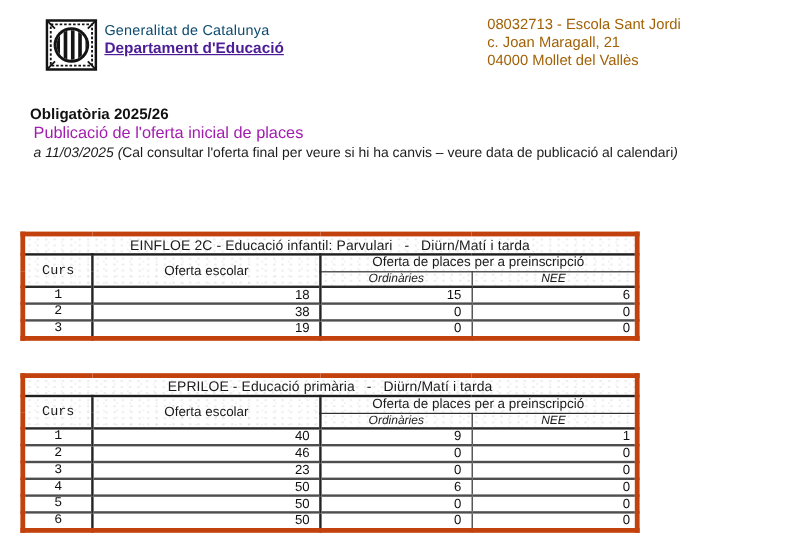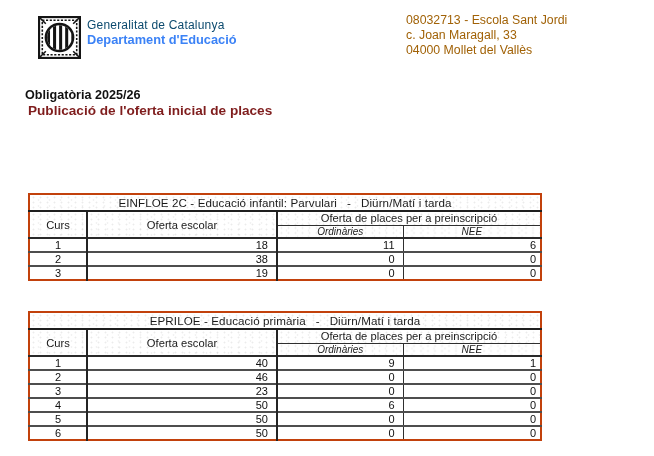--- a/index.html
+++ b/index.html
@@ -10,51 +10,51 @@
     background:#ffffff;
     font-family:"Liberation Sans", sans-serif;
     color:#1a1a1a;
     overflow:hidden;
   }
   
   .brand { position:absolute; left:38px; top:16px; display:flex; }
   .seal { width:43px; height:43px; flex:0 0 auto; }
   .brand-text { margin-left:6px; padding-top:3px; }
   .org-line1 { font-size:12px; letter-spacing:0.2px; color:#0c4a6e; line-height:13px; }
-  .org-line2 { font-size:12.8px; font-weight:bold; color:#3b82f6; line-height:15px; }
+  .org-line2 { font-size:12.8px; font-weight:bold; color:#4c1d95; line-height:15px;text-decoration:underline; }
   .school-block { position:absolute; left:406px; top:13px; font-size:12.3px; line-height:15px; color:#a16207; }
   
   .doc-title-1 { position:absolute; left:25px; top:88px;  font-size:12.6px; font-weight:bold; color:#111; }
-  .doc-title-2 { position:absolute; left:28px; top:103px; font-size:13.6px; font-weight:bold; color:#7f1d1d; }
+  .doc-title-2 { position:absolute; left:28px; top:103px; font-size:13.6px; font-weight:normal; color:#a21caf; }
   .doc-note    { position:absolute; left:28px; top:121px; font-size:11.6px; color:#1c1c1c; white-space:pre; }
   .doc-note .it { font-style:italic; }
   
   .offer-table {
-    position:absolute; left:28px; width:512px;
+    position:absolute; left:17px; width:512px;
     border-collapse:collapse; table-layout:fixed;
-    border:2px solid #c2410c;
+    border:4px solid #c2410c;
     font-size:11px;
   }
   .t1 { top:193px; }
   .t2 { top:311px; }
   .offer-table td, .offer-table th {
     border:1px solid #2f2f2f;
     overflow:hidden; white-space:pre;
     font-weight:normal;
   }
   .title-cell {
     height:17px; text-align:center; font-weight:bold; font-size:11.6px;
     border-bottom:2px solid #1f1f1f !important;
     letter-spacing:0.1px;
   }
   .hrowA th { height:14px; }
   .hrowB th { height:13px; }
   .h-bold { font-weight:bold; font-size:11.2px; text-align:center; }
   .h-italic { font-style:italic; font-size:10px; text-align:center; border-top:1px solid #444 !important; }
-  .c-curs   { border-right:2px solid #242424 !important; }
+  .c-curs   { border-right:2px solid #242424 !important;font-family:Liberation Mono, monospace; }
   .c-oferta { border-right:2px solid #242424 !important; }
   .offer-table tbody td { height:13px; border-top:2px solid #4e4e4e; font-size:11px; color:#101010; }
   .offer-table tbody tr:first-child td { border-top:2px solid #2a2a2a; }
   td.c-curs { text-align:center; }
   td.c-oferta, td.c-ord { text-align:right; padding-right:8px; }
   td.c-nee { text-align:right; padding-right:4px; }
   
   .speckle {
     background-image:
       radial-gradient(circle, rgba(110,110,110,0.14) 0.7px, transparent 1.2px),
@@ -87,26 +87,27 @@
       </g>
     </svg>
     <div class="brand-text">
       <div class="org-line1">Generalitat de Catalunya</div>
       <div class="org-line2">Departament d'Educació</div>
     </div>
   </div>
 
   <div class="school-block">
     <div>08032713 - Escola Sant Jordi</div>
-    <div>c. Joan Maragall, 33</div>
+    <div>c. Joan Maragall, 21</div>
     <div>04000 Mollet del Vallès</div>
   </div>
 
   <div class="doc-title-1">Obligatòria 2025/26</div>
   <div class="doc-title-2">Publicació de l'oferta inicial de places</div>
+  <div class="doc-note"><span class="it">a 11/03/2025 (</span><span>Cal consultar l'oferta final per veure si hi ha canvis – veure data de publicació al calendari</span><span class="it">)</span></div>
 
   <table class="offer-table t1">
     <colgroup>
         <col style="width:58px">
         <col style="width:190px">
         <col style="width:126px">
         <col style="width:138px">
       </colgroup>
     <thead>
       <tr>
@@ -119,21 +120,21 @@
       </tr>
       <tr class="hrowB">
         <th class="h-italic speckle">Ordinàries</th>
         <th class="h-italic speckle">NEE</th>
       </tr>
     </thead>
     <tbody>
         <tr>
           <td class="c-curs">1</td>
           <td class="c-oferta">18</td>
-          <td class="c-ord">11</td>
+          <td class="c-ord">15</td>
           <td class="c-nee">6</td>
         </tr>
         <tr>
           <td class="c-curs">2</td>
           <td class="c-oferta">38</td>
           <td class="c-ord">0</td>
           <td class="c-nee">0</td>
         </tr>
         <tr>
           <td class="c-curs">3</td>

